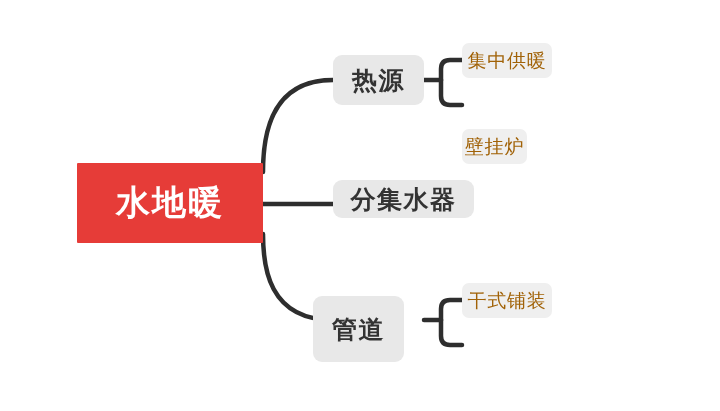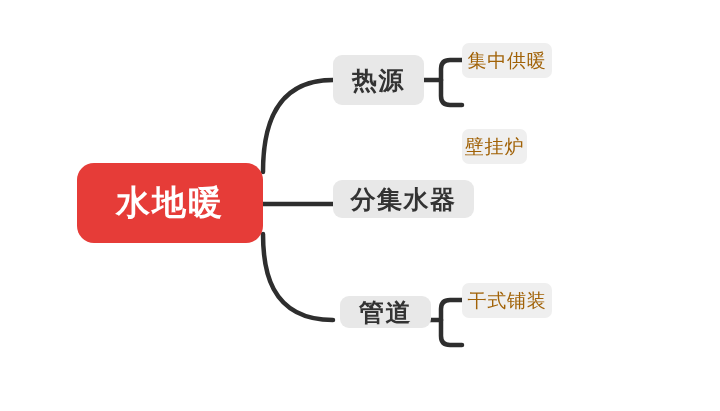--- a/index.html
+++ b/index.html
@@ -35,21 +35,21 @@
     justify-content: center;
     white-space: nowrap;
     letter-spacing: 0.5px;
   }
   .node-root {
     left: 77px;
     top: 163px;
     width: 186px;
     height: 80px;
     background: #e63c38;
-    border-radius: 17px;
+    border-radius: 1px;
     color: #ffffff;
     font-size: 34px;
     font-weight: 700;
     letter-spacing: 2px;
   }
   .node-l2 {
     background: #e8e8e8;
     border-radius: 9px;
     color: #333333;
     font-size: 25px;
@@ -62,24 +62,24 @@
     width: 91px;
     height: 50px;
   }
   .node-manifold {
     left: 333px;
     top: 180px;
     width: 141px;
     height: 38px;
   }
   .node-pipe {
-    left: 340px;
+    left: 313px;
     top: 296px;
     width: 91px;
-    height: 32px;
+    height: 66px;
   }
   .node-l3 {
     background: #efefef;
     border-radius: 7px;
     color: #a16207;
     font-size: 19px;
     font-weight: 400;
     letter-spacing: 0.8px;
   }
   .leaf-central  { left: 462px; top: 43px;  width: 90px; height: 35px; }

